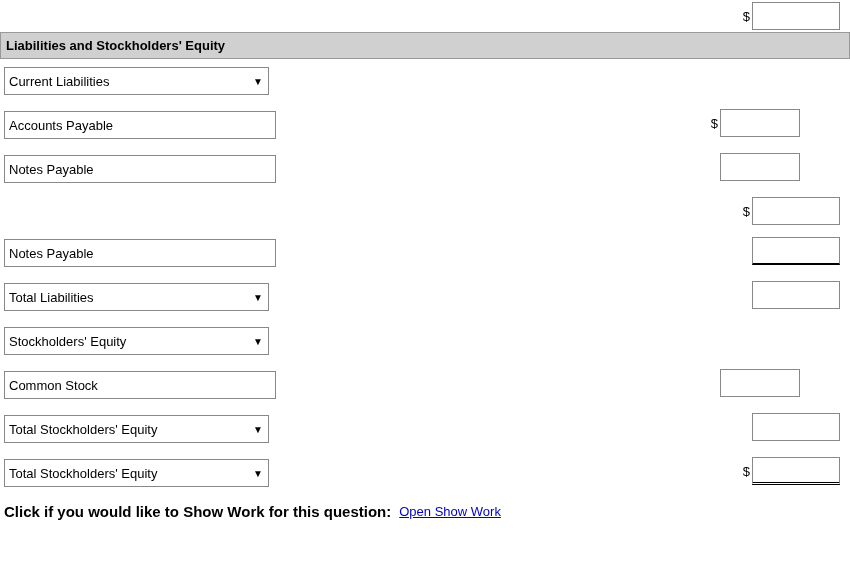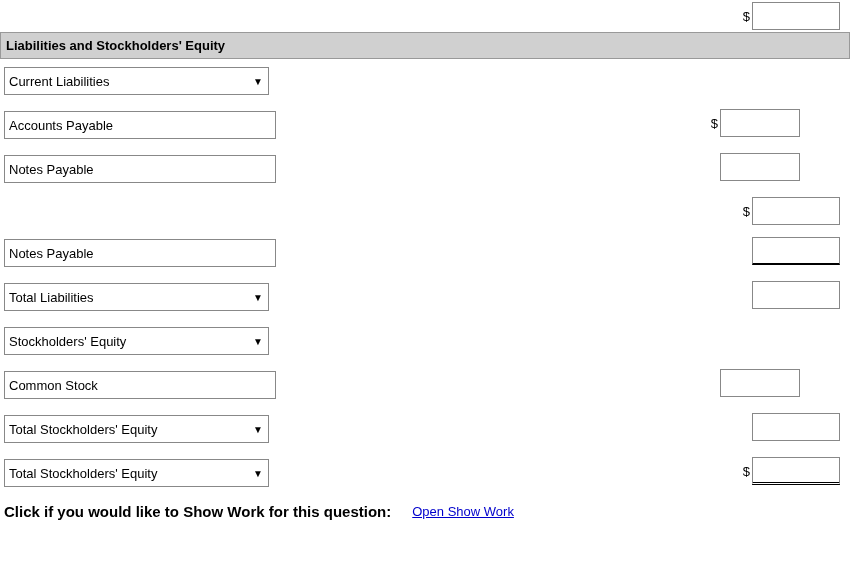--- a/index.html
+++ b/index.html
@@ -134,21 +134,21 @@
 
     .show-work-label {
       font-weight: bold;
       font-size: 15px;
     }
 
     .show-work-link {
       color: #0000cc;
       text-decoration: underline;
       cursor: pointer;
-      margin-left: 21px;
+      margin-left: 8px;
       font-size: 13px;
     }
 
     .top-row {
       display: flex;
       align-items: center;
       min-height: 30px;
       padding: 2px 0;
     }
 

